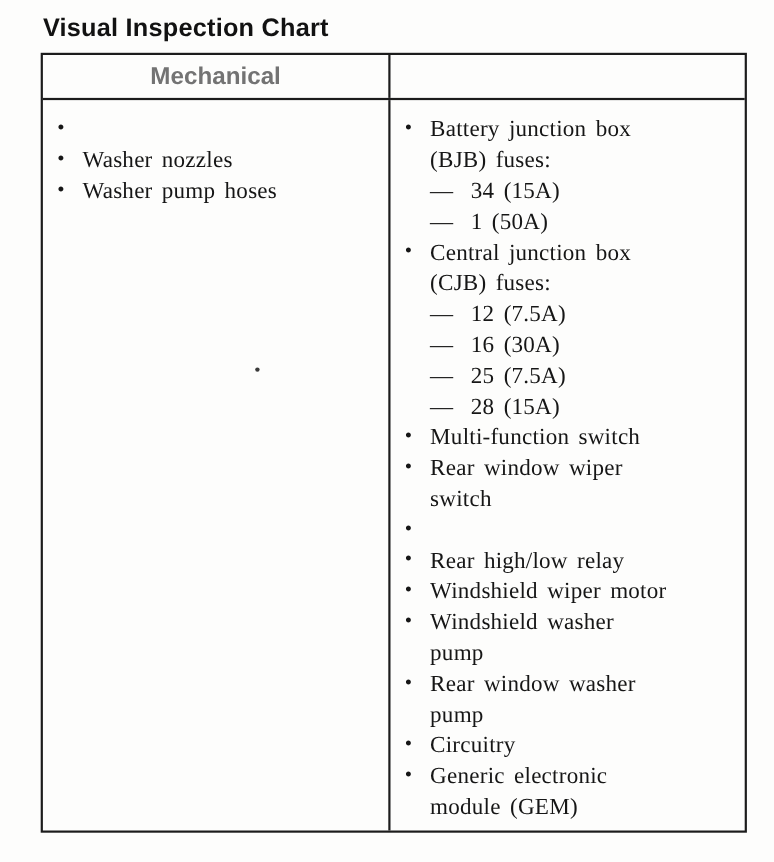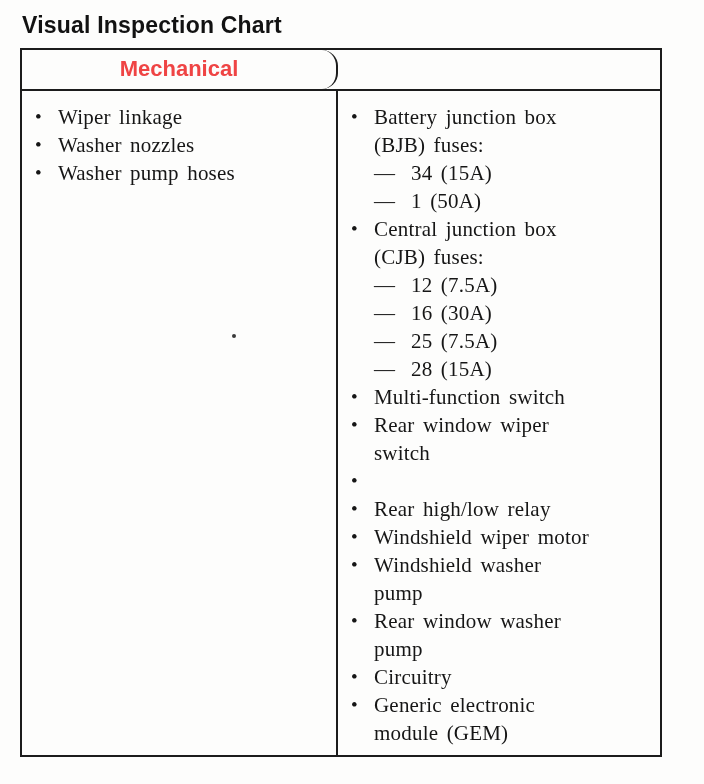--- a/index.html
+++ b/index.html
@@ -10,21 +10,21 @@
   body {
     width: 704px;
     height: 784px;
     overflow: hidden;
     font-family: "Liberation Serif", serif;
     color: #161616;
     position: relative;
   }
   .page {
     position: relative;
-    padding: 10px 0 0 20px;
+    padding: 10px 0 0 37px;
   }
   .doc-title {
     font-family: "Liberation Sans", sans-serif;
     font-weight: 700;
     font-size: 23px;
     letter-spacing: 0.2px;
     margin: 2px 0 9px 2px;
     color: #121212;
   }
   .vic-table {
@@ -49,22 +49,21 @@
   .col-elec {
     flex: 1 1 auto;
     box-sizing: border-box;
   }
   .header-cell {
     font-family: "Liberation Sans", sans-serif;
     font-weight: 700;
     font-size: 22px;
     text-align: center;
     padding: 6px 0 7px 0;
-    color: #ef4444;
-    border-radius: 16px;
+    color: #737373;
   }
   .cell {
     padding: 12px 8px 8px 13px;
     font-size: 21px;
     line-height: 28px;
     word-spacing: 3px;
     letter-spacing: 0.2px;
   }
   .item {
     display: flex;
@@ -108,21 +107,20 @@
 
     <div class="header-row">
       <div class="header-cell col-mech">Mechanical</div>
     </div>
 
     <div class="body-row">
 
       <div class="cell col-mech">
         <div class="item">
           <span class="marker">•</span>
-          <span class="txt">Wiper linkage</span>
         </div>
         <div class="item">
           <span class="marker">•</span>
           <span class="txt">Washer nozzles</span>
         </div>
         <div class="item">
           <span class="marker">•</span>
           <span class="txt">Washer pump hoses</span>
         </div>
       </div>

